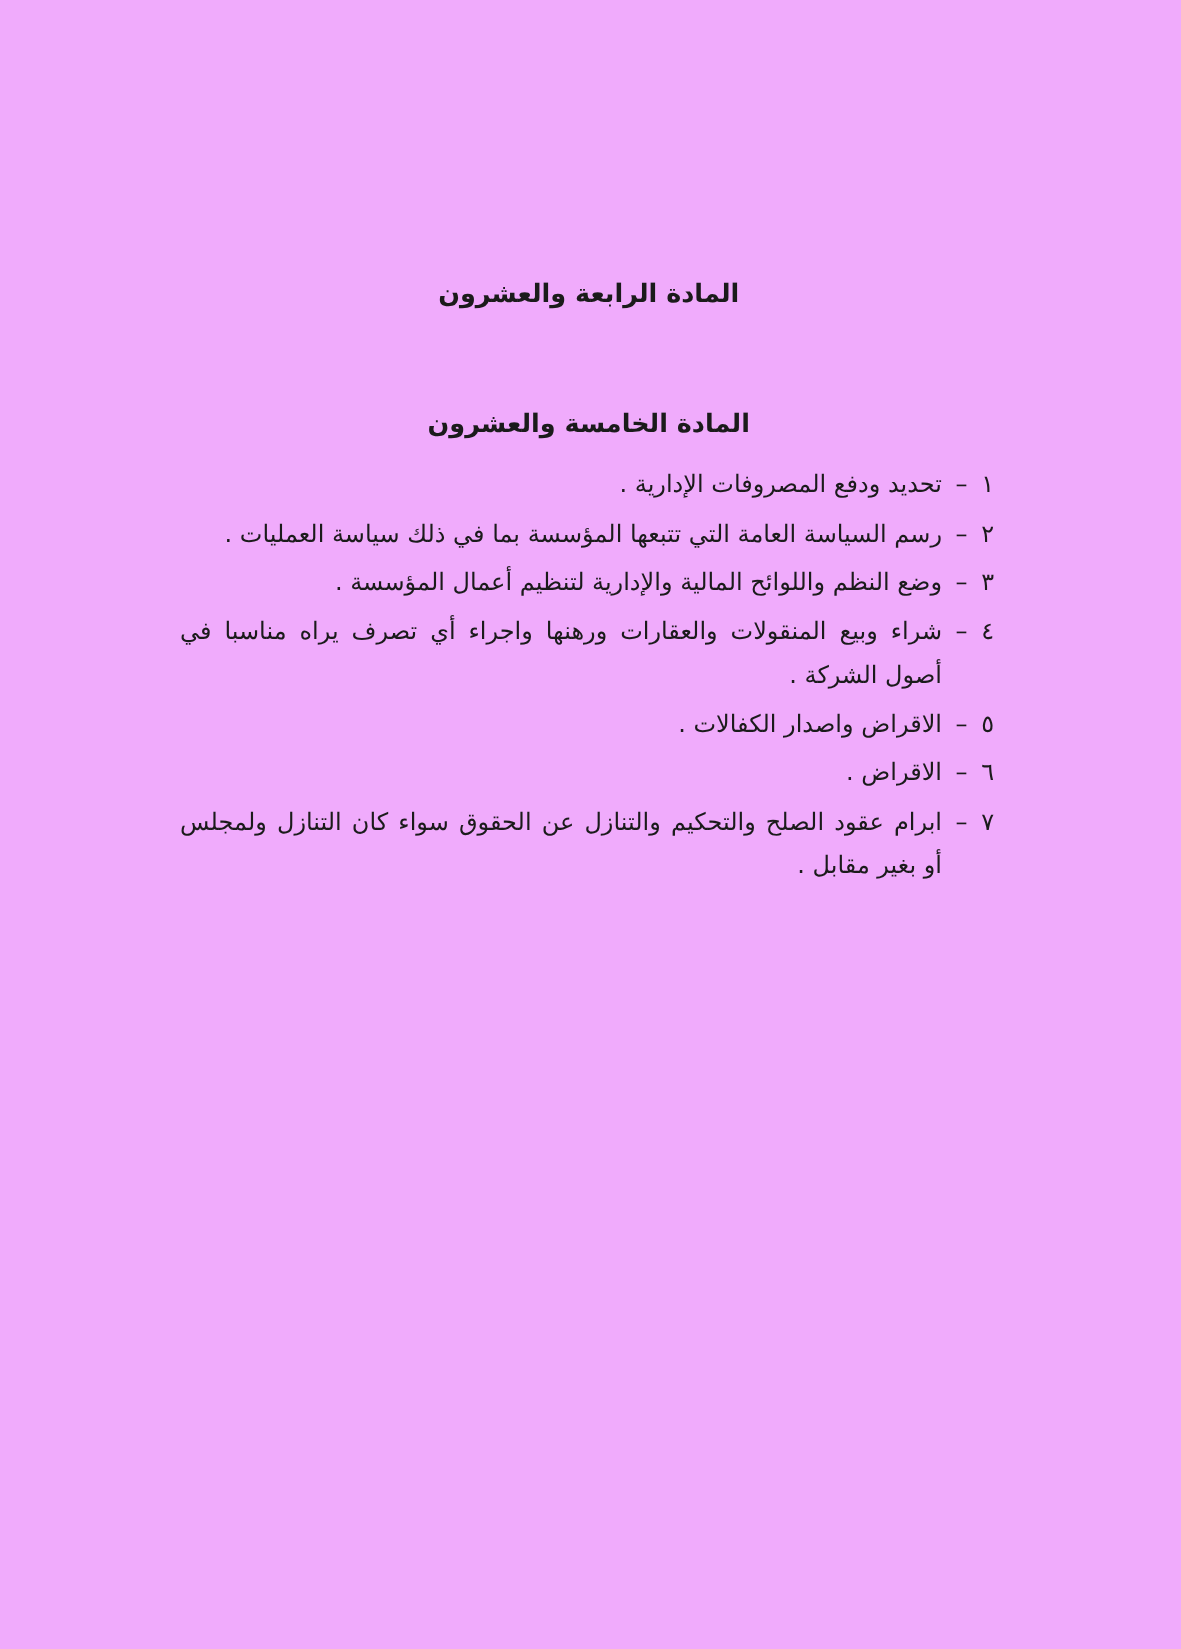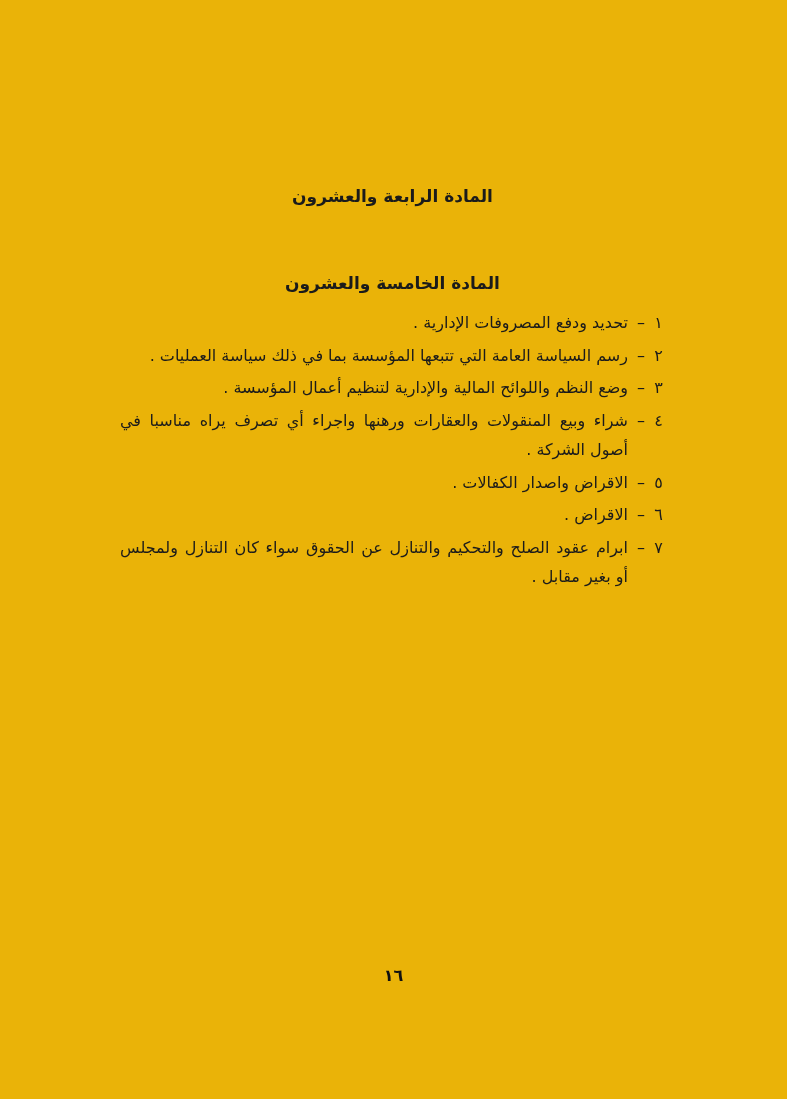--- a/index.html
+++ b/index.html
@@ -4,21 +4,21 @@
 <style>
   * { margin: 0; padding: 0; box-sizing: border-box; }
   html, body { background: #e8e8e8; }
   body { font-family: "DejaVu Sans", sans-serif; }
 
   .page {
     position: relative;
     width: 787px;
     height: 1099px;
     margin: 0 auto;
-    background: #eab308;
+    background: #f0abfc;
     color: #1b1b1b;
     direction: rtl;
     overflow: hidden;
   }
 
   .content {
     position: absolute;
     top: 0;
     right: 122px;
     left: 120px;
@@ -139,14 +139,13 @@
           <span class="item-number">٧</span>
           <span class="item-dash">–</span>
           <span class="item-text">ابرام عقود الصلح والتحكيم والتنازل عن الحقوق سواء كان التنازل ولمجلس أو بغير مقابل .</span>
         </li>
       </ol>
     </section>
 
 
   </div>
 
-  <div class="page-number">١٦</div>
 </div>
 
 </body></html>

